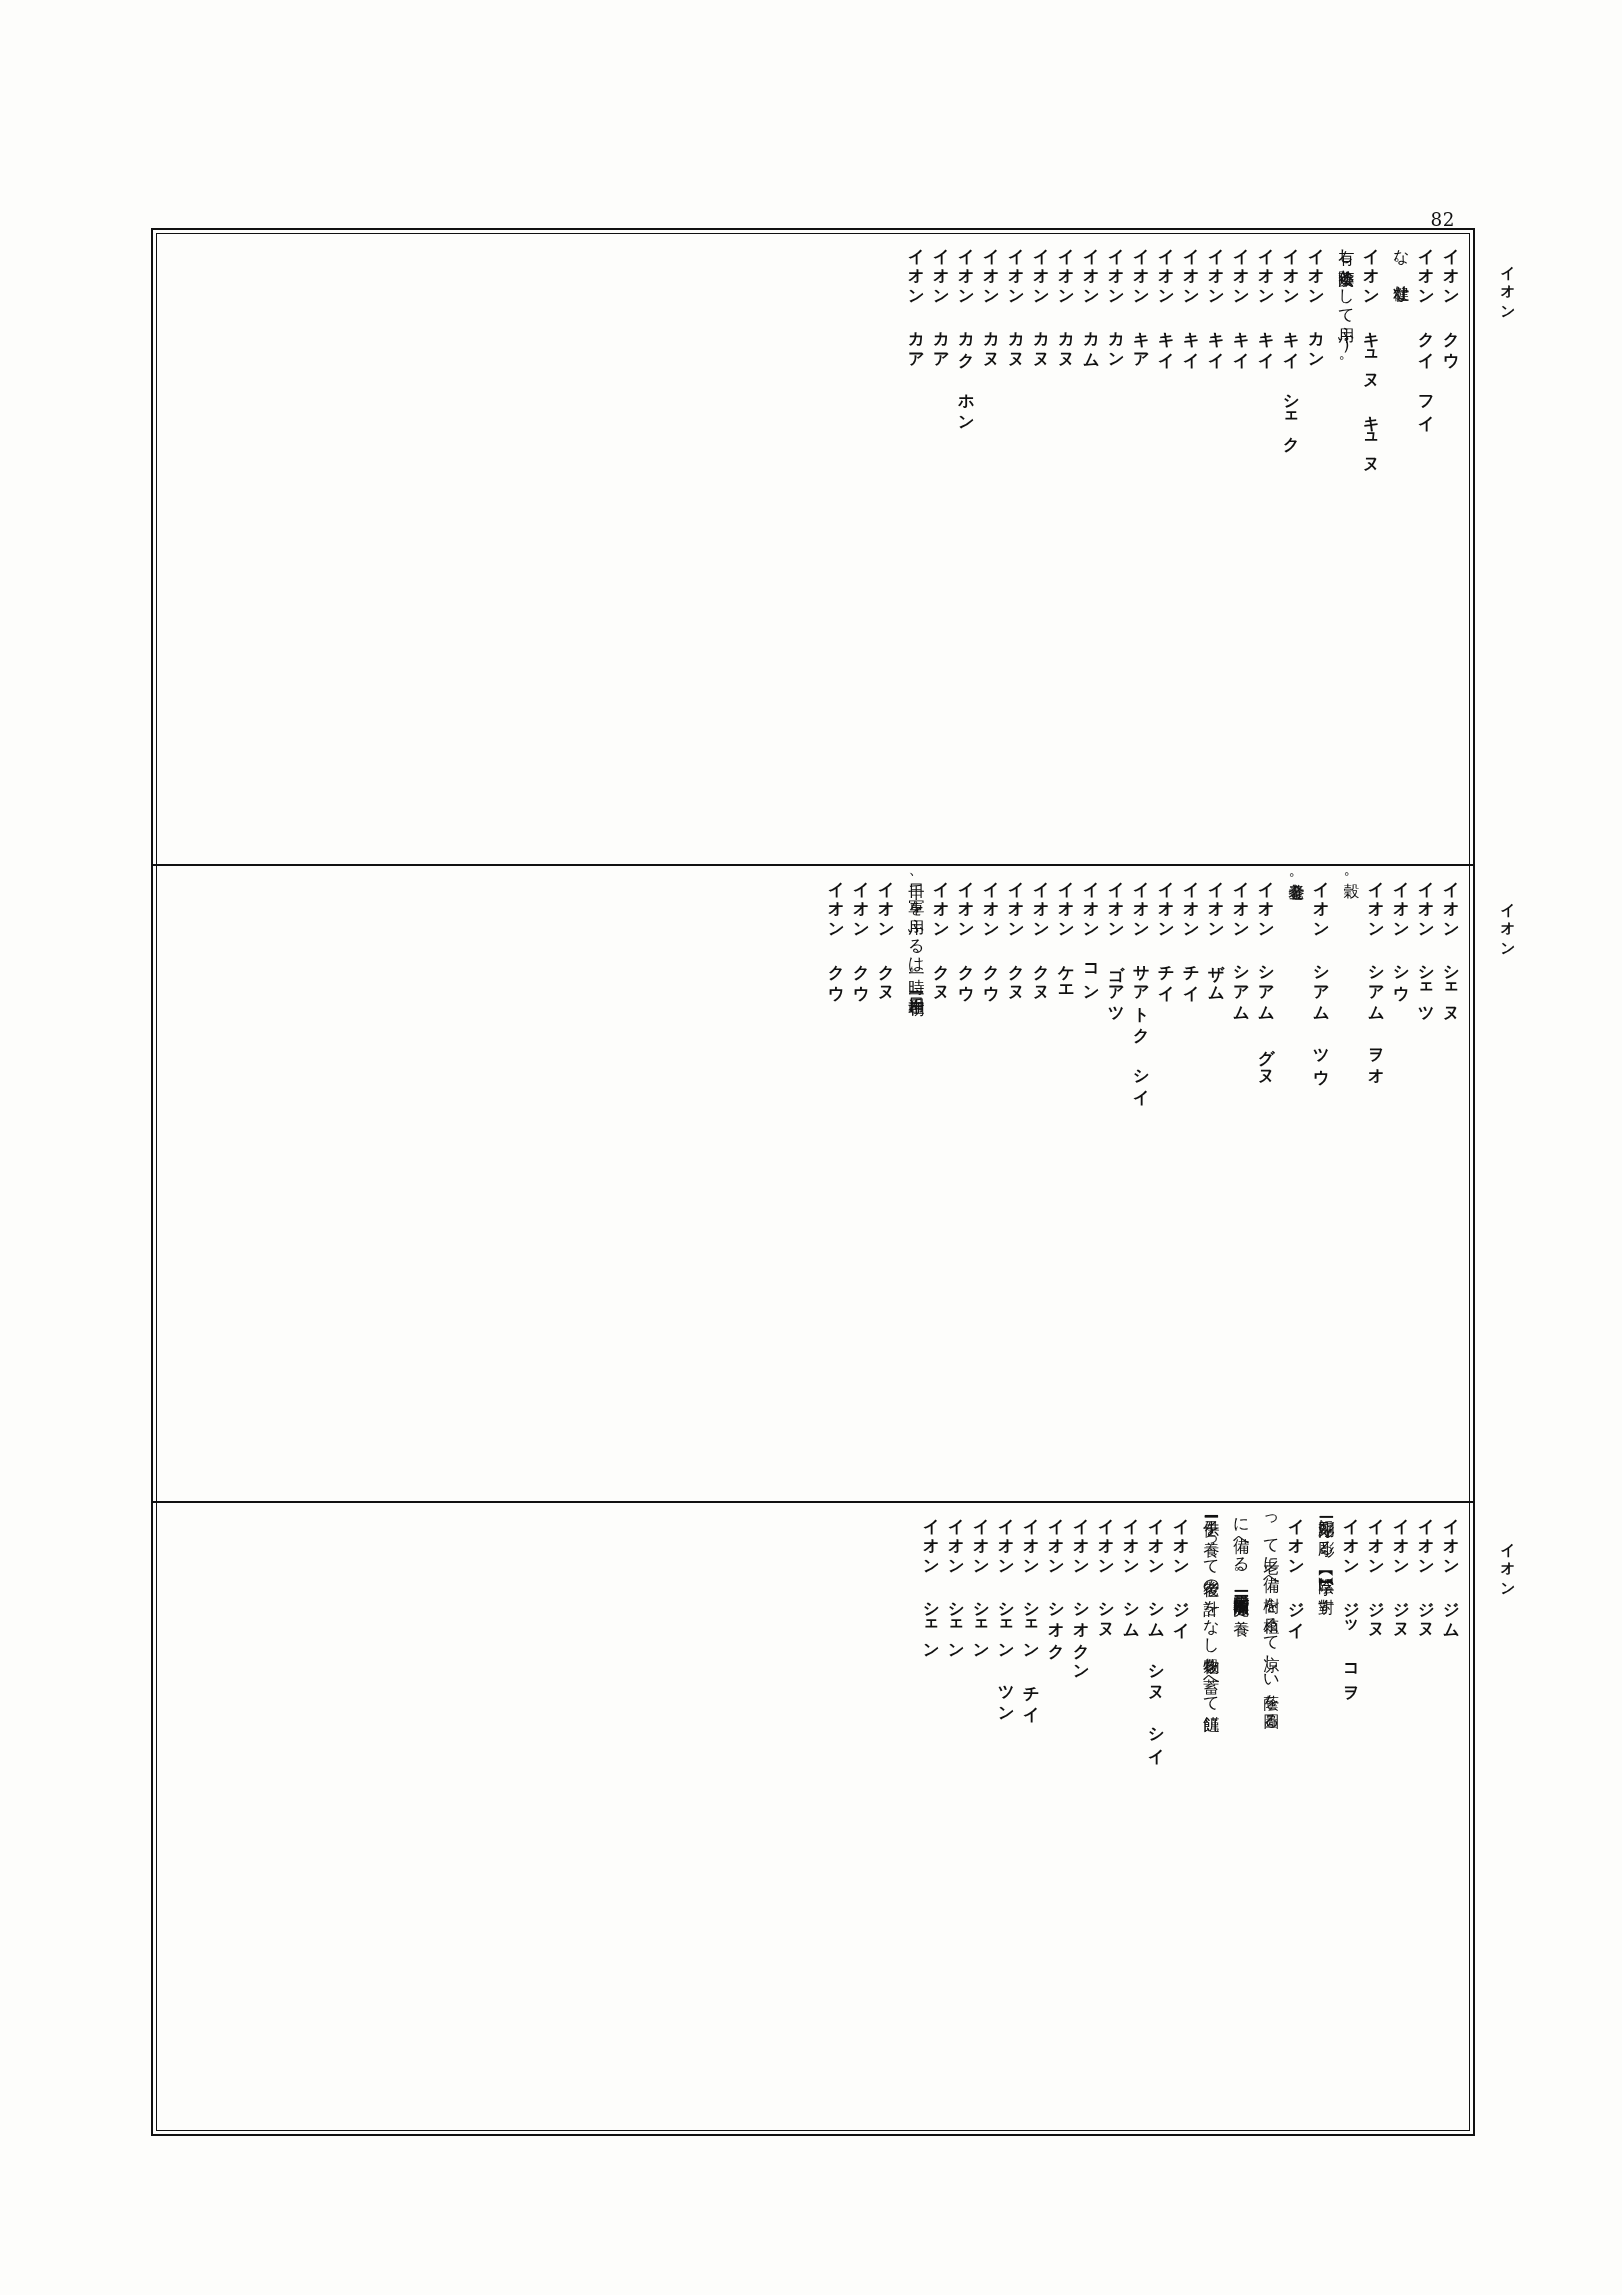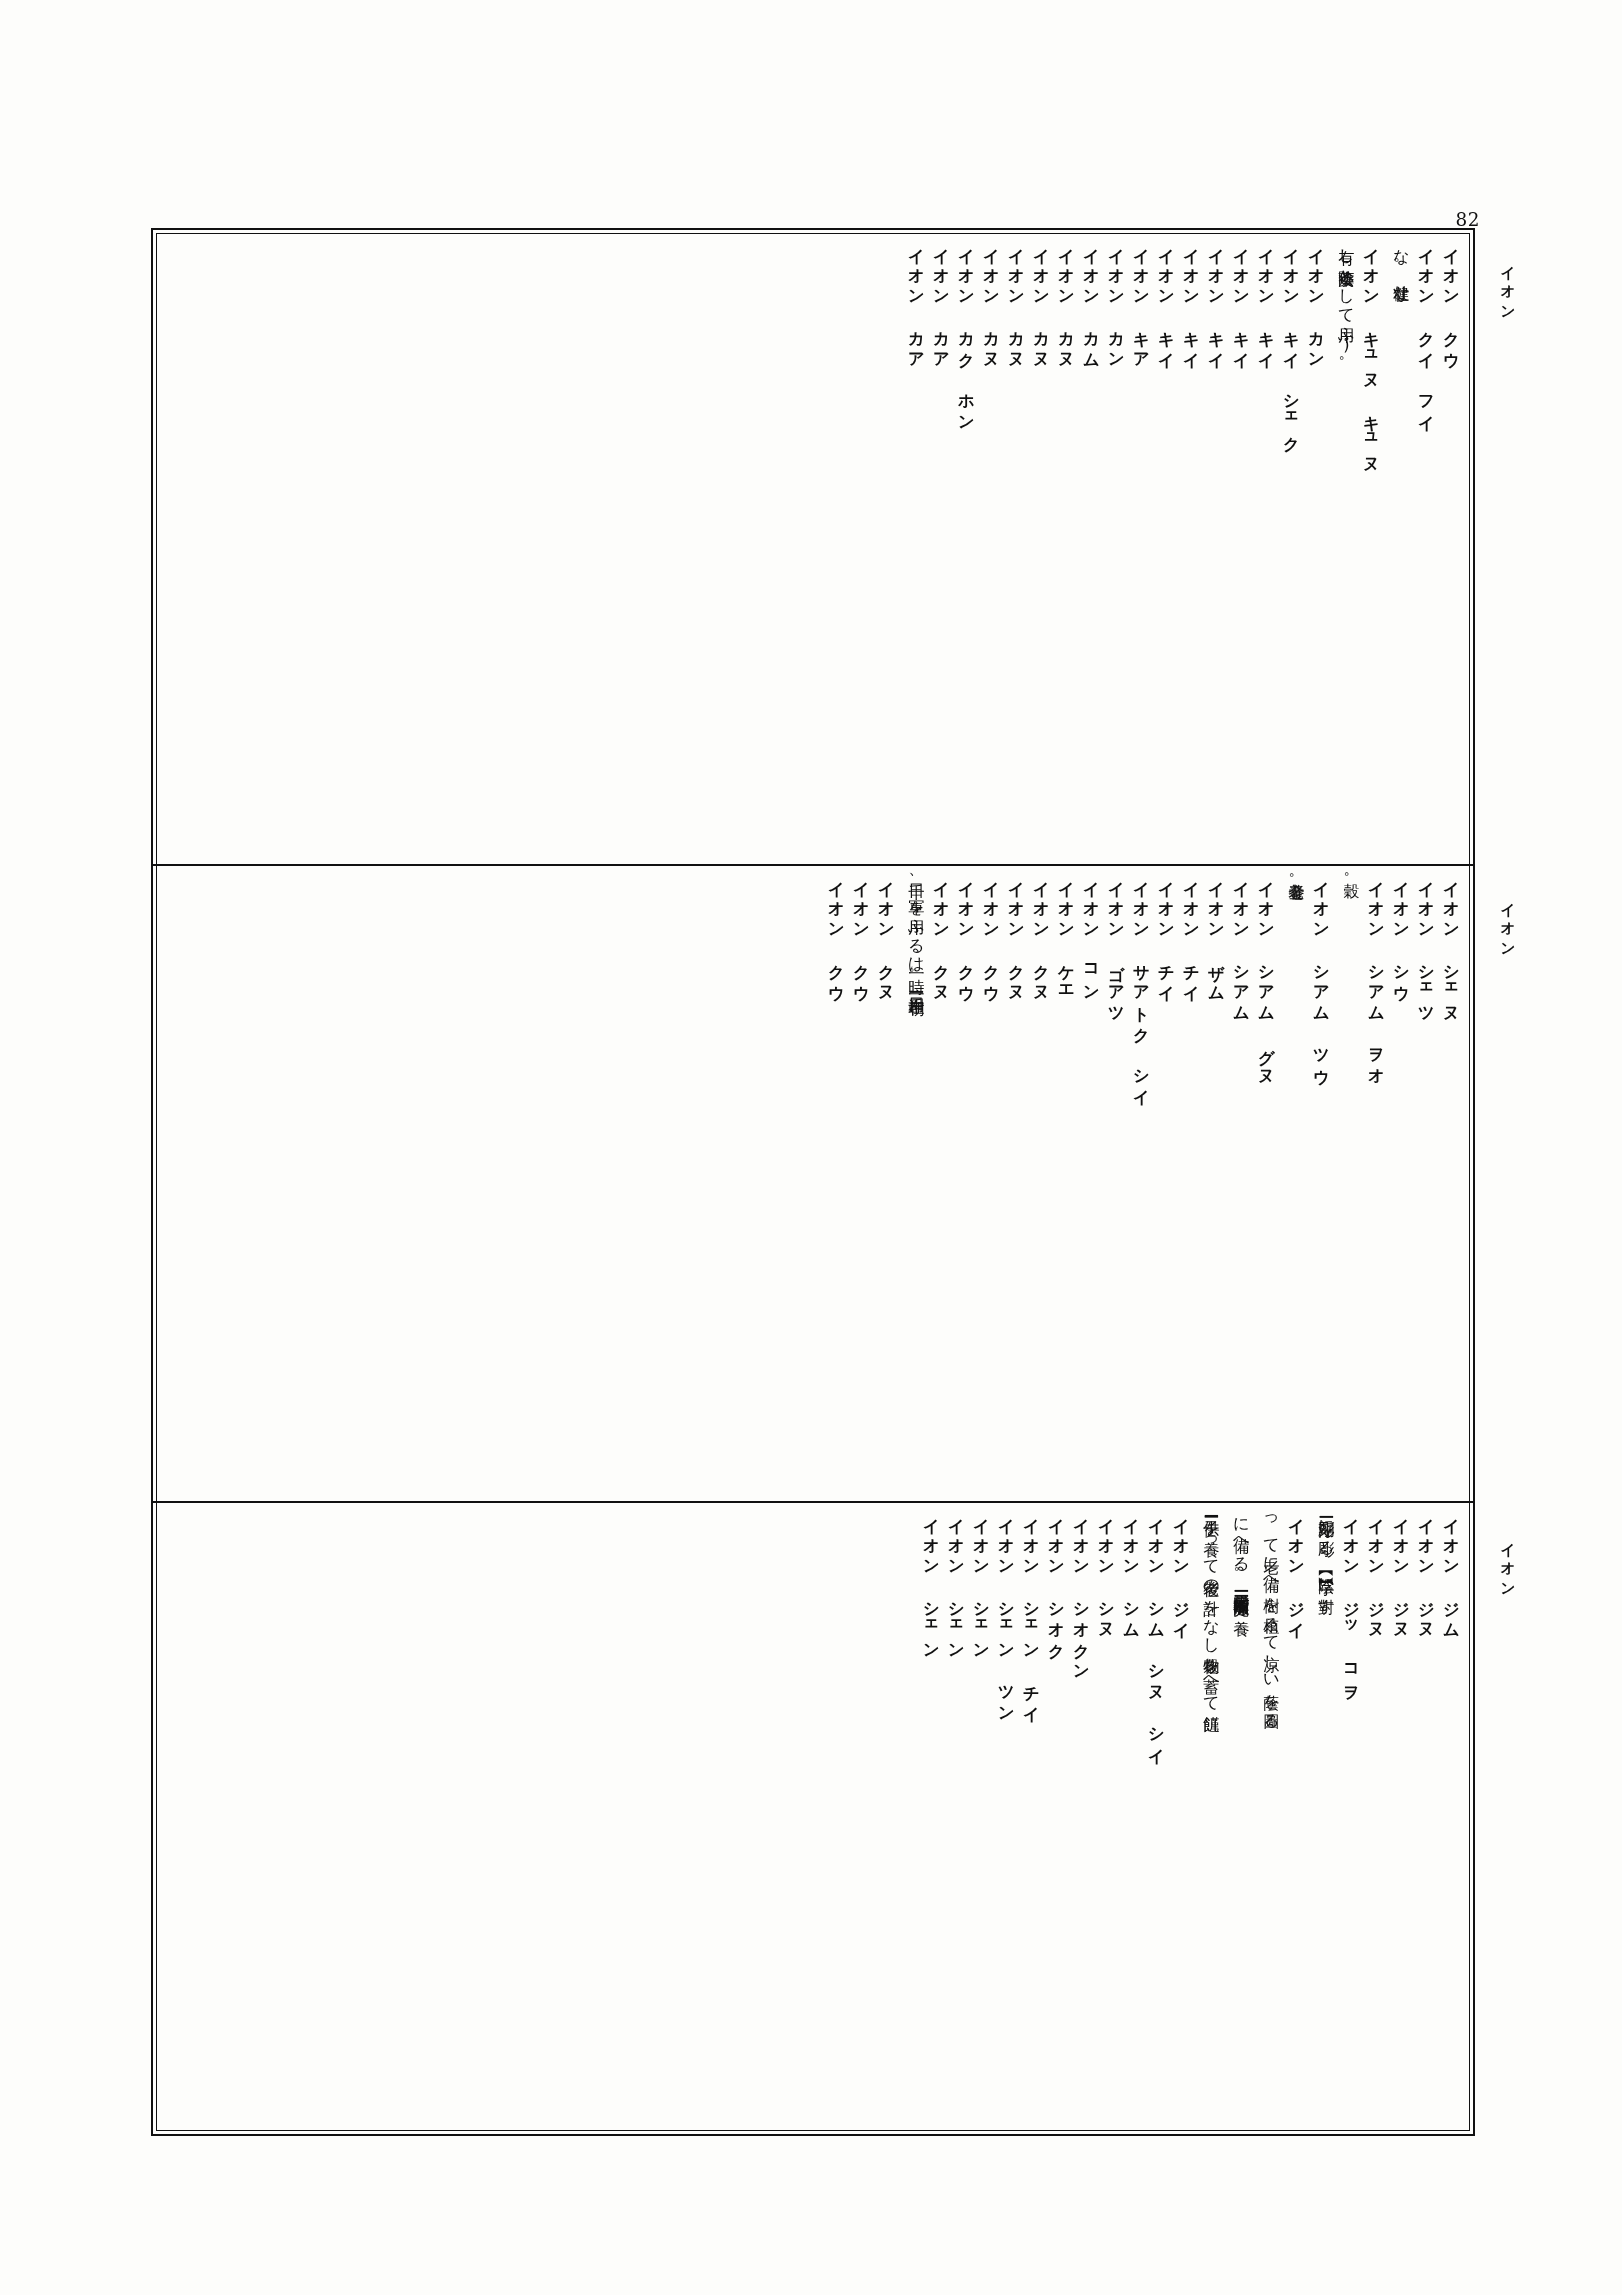--- a/index.html
+++ b/index.html
@@ -18,21 +18,21 @@
   .page {
     position: absolute;
     left: 0; top: 0;
     width: 1623px;
     height: 2295px;
     background: #fdfdfb;
   }
   
   .page-number {
     position: absolute;
-    right: 143px;
+    right: 168px;
     top: 209px;
     font-size: 18.4px;
     font-family: "DejaVu Serif", serif;
     letter-spacing: 0.5px;
   }
   
   .frame {
     position: absolute;
     left: 151px;
     top: 228px;

